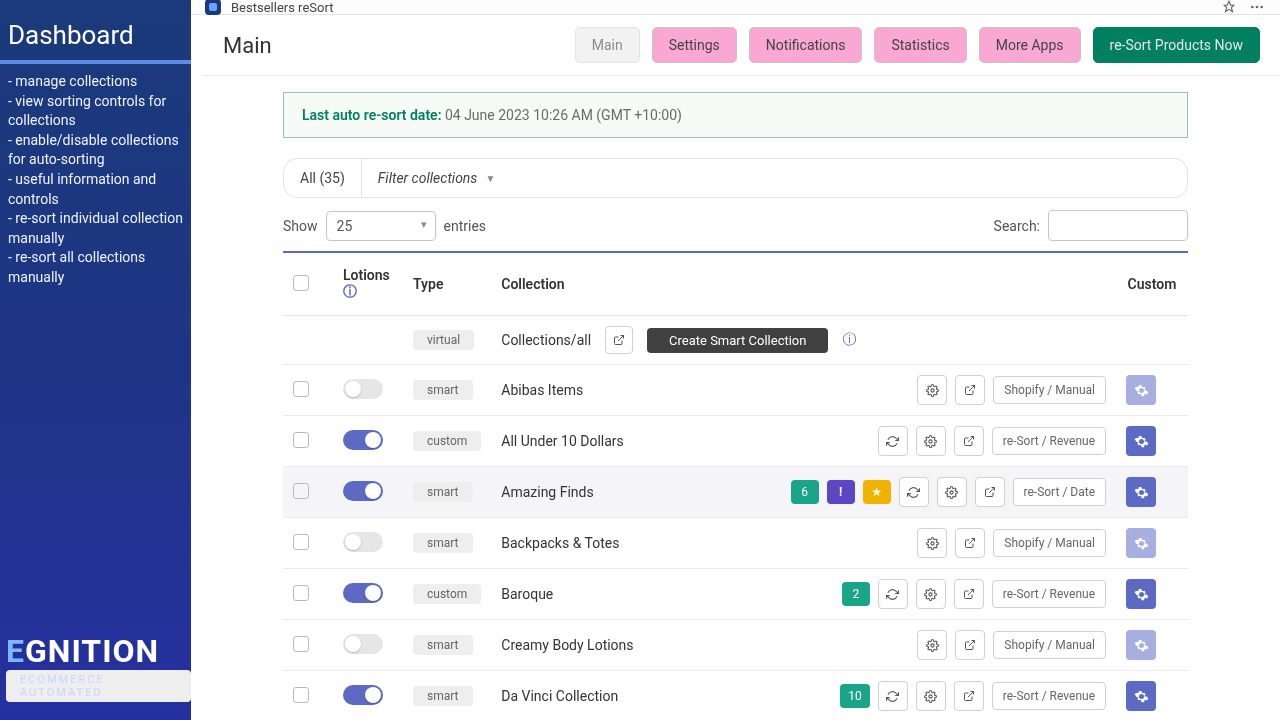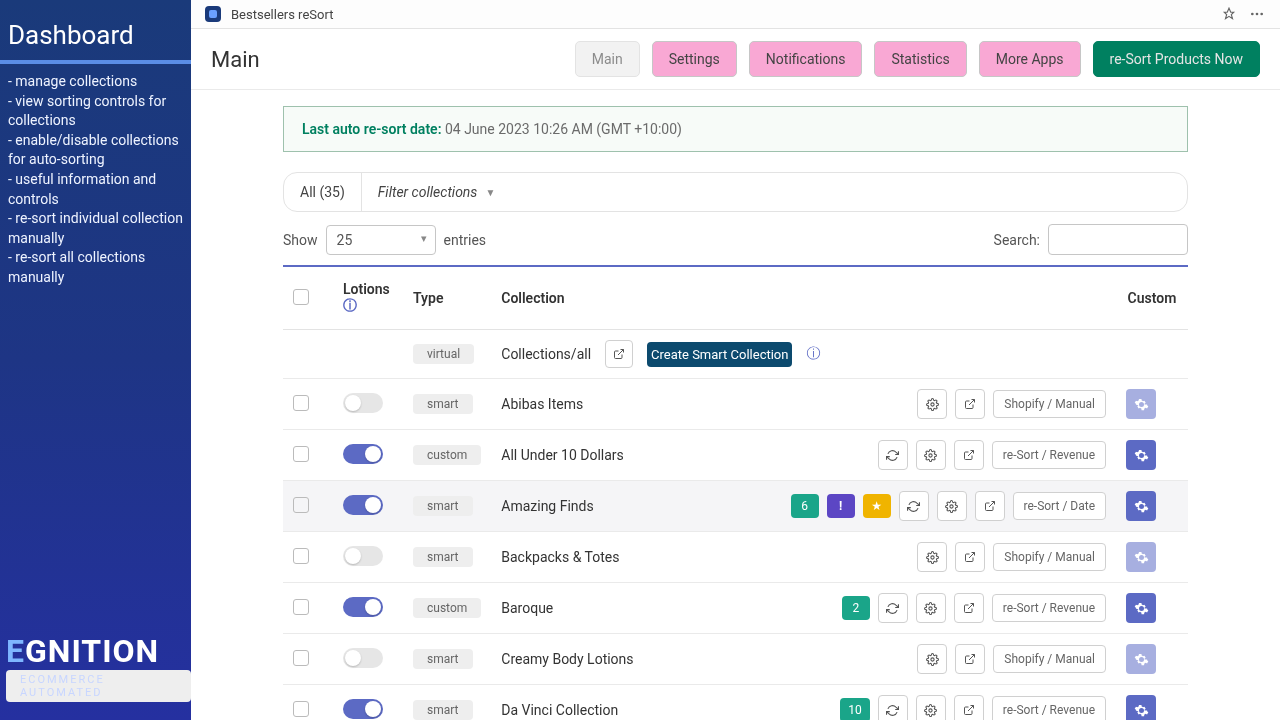--- a/index.html
+++ b/index.html
@@ -12,28 +12,28 @@
   .sidebar .notes { padding: 8px; font-size: 14px; line-height: 1.4; color: #eef3ff; }
   .sidebar .notes div { margin-bottom: 0; }
   .sidebar .logo { position: absolute; bottom: 18px; left: 6px; }
   .sidebar .logo .brand { font-size: 32px; font-weight: 700; color: #fff; letter-spacing: 1px; }
   .sidebar .logo .brand .e { color: #7eb6ff; }
   .sidebar .logo .tag { font-size: 11px; letter-spacing: 2px; color: #c8d6ff; }
 
   
   .main { flex: 1; display: flex; flex-direction: column; background: #fff; overflow: hidden; }
 
-  .titlebar { height: 29px; border-bottom: 1px solid #e3e3e3; display: flex; align-items: center; padding: 0 14px; gap: 10px; background:#fdfdfd; }
+  .titlebar { height: 15px; border-bottom: 1px solid #e3e3e3; display: flex; align-items: center; padding: 0 14px; gap: 10px; background:#fdfdfd; }
   .titlebar .app-icon { width: 16px; height: 16px; background: #1a3a7a; border-radius: 4px; display:flex; align-items:center; justify-content:center;}
   .titlebar .app-icon::before{content:"";width:8px;height:8px;border-radius:2px;background:#6aa0ff;}
   .titlebar .title { font-size: 13px; color:#444; }
   .titlebar .spacer { flex: 1; }
   .titlebar .tb-icon { width:18px; height:18px; color:#666; display:flex; align-items:center; justify-content:center; cursor:pointer;}
 
-  .header { display: flex; align-items: center; padding: 12px 20px; border-bottom: 1px solid #eaeaea; }
+  .header { display: flex; align-items: center; padding: 12px 20px; border-bottom: 1px solid #eaeaea; margin-left: 12px; }
   .header .page-title { font-size: 22px; font-weight: 400; color:#333;}
   .header .spacer { flex: 1; }
   .header .tabs { display: flex; gap: 12px; align-items:center;}
   .btn { border: 1px solid #c6c6c6; background: #f9a8d4; border-radius: 5px; padding: 9px 16px; font-size: 14px; color:#444; cursor:pointer;}
   .btn.active { background: #f2f2f2; color:#8c8c8c; border-color:#e3e3e3; cursor:default;}
   .btn.primary { background: #008060; color: #e5e5e5; border-color:#008060; font-weight:400;}
 
   .content { flex:1; overflow:auto; padding: 16px 0 0 0; background:#fff;}
   .container { width: 905px; margin: 0 auto; }
 
@@ -60,21 +60,21 @@
   tr.row:hover, tr.row.hl { background:#f5f5f7;}
   .checkbox { width:16px; height:16px; border:1px solid #bbb; border-radius:3px; display:inline-block;}
 
   .toggle { width:40px; height:20px; border-radius:10px; background:#e6e6e6; position:relative; display:inline-block; cursor:pointer;}
   .toggle .knob{ width:16px; height:16px; background:#fff; border-radius:50%; position:absolute; top:2px; left:2px; box-shadow:0 1px 2px rgba(0,0,0,.2);}
   .toggle.on{ background:#5c6ac4;}
   .toggle.on .knob{ left:22px;}
 
   .tag { display:inline-block; background:#eee; color:#666; border-radius:4px; padding:3px 14px; font-size:12px;}
   .link-icon { width:28px; height:28px; border:1px solid #d0d0d0; border-radius:4px; display:inline-flex; align-items:center; justify-content:center; color:#555; cursor:pointer;}
-  .pill-btn { background:#0c4a6e; color:#fff; border:none; border-radius:4px; padding:5px 4px; font-size:13px; cursor:pointer;}
+  .pill-btn { background:#404040; color:#fff; border:none; border-radius:4px; padding:5px 22px; font-size:13px; cursor:pointer;}
   .help {color:#5c6ac4; font-size:14px;}
 
   .row-actions { display:flex; gap:8px; justify-content:flex-end; align-items:center;}
   .sq { width:30px; height:30px; border:1px solid #d0d0d0; border-radius:4px; display:flex; align-items:center; justify-content:center; color:#555; background:#fff; cursor:pointer;}
   .sort-label{ border:1px solid #d0d0d0; border-radius:4px; padding:6px 10px; font-size:12px; color:#666; background:#fff;}
   .badge { color:#fff; border-radius:4px; min-width:28px; height:24px; display:inline-flex; align-items:center; justify-content:center; font-size:12px; padding:0 8px;}
   .badge.green{background:#1aa589;}
   .badge.purple{background:#5c46c4; font-weight:bold;}
   .badge.yellow{background:#f0b400;}
   .custom-sq{ width:30px; height:30px; border-radius:4px; display:flex; align-items:center; justify-content:center; color:#fff; cursor:pointer;}

